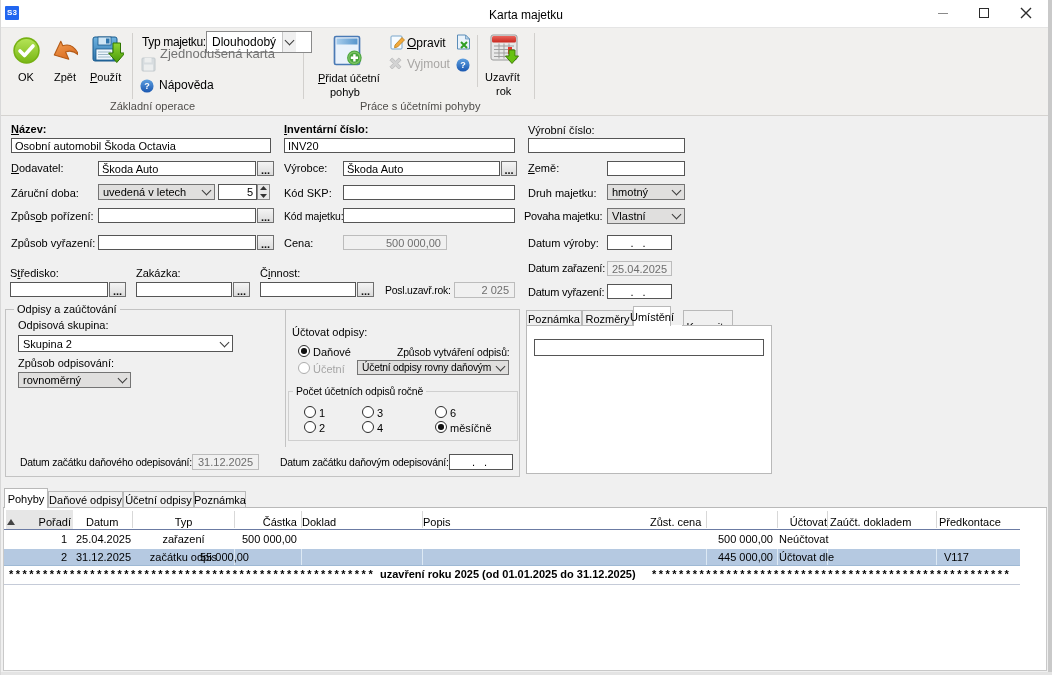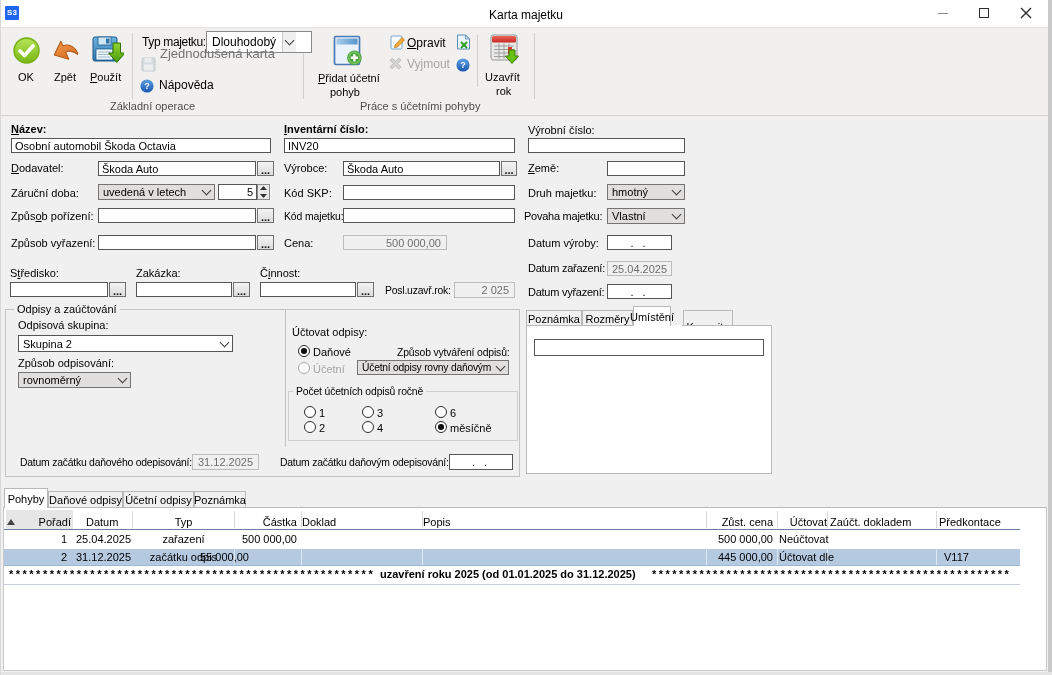--- a/index.html
+++ b/index.html
@@ -293,21 +293,21 @@
 <div class="abs" style="left:6px;top:510px;width:67px;height:20px;background:#e6e6e6"></div>
 <svg class="abs" style="left:7px;top:519px" width="8" height="6">
     <path d="M4 0 L8 6 H0 Z" fill="#444"></path>
   </svg>
 <div class="cell" style="left:0;top:517px;width:71px;text-align:right">Pořadí</div>
 <div class="cell" style="left:86px;top:517px">Datum</div>
 <div class="cell" style="left:133px;top:517px;width:101px;text-align:center">Typ</div>
 <div class="cell" style="left:200px;top:517px;width:97px;text-align:right">Částka</div>
 <div class="cell" style="left:302px;top:517px">Doklad</div>
 <div class="cell" style="left:423px;top:517px">Popis</div>
-<div class="cell" style="left:650px;top:517px;width:123px;text-align:right">Zůst. cena</div>
+<div class="cell" style="left:650px;top:517px;width:123px;text-align:left">Zůst. cena</div>
 <div class="cell" style="left:740px;top:517px;width:87px;text-align:right">Účtovat</div>
 <div class="cell" style="left:830px;top:517px">Zaúčt. dokladem</div>
 <div class="cell" style="left:939px;top:517px">Předkontace</div>
 <div class="abs" style="left:4px;top:529px;width:1016px;height:1px;background:#6b7ba3"></div>
 
 <div class="abs" style="left:132px;top:511px;width:1px;height:17px;background:#d8d8d8"></div>
 <div class="abs" style="left:234px;top:511px;width:1px;height:17px;background:#d8d8d8"></div>
 <div class="abs" style="left:301px;top:511px;width:1px;height:17px;background:#d8d8d8"></div>
 <div class="abs" style="left:422px;top:511px;width:1px;height:17px;background:#d8d8d8"></div>
 <div class="abs" style="left:706px;top:511px;width:1px;height:17px;background:#d8d8d8"></div>

